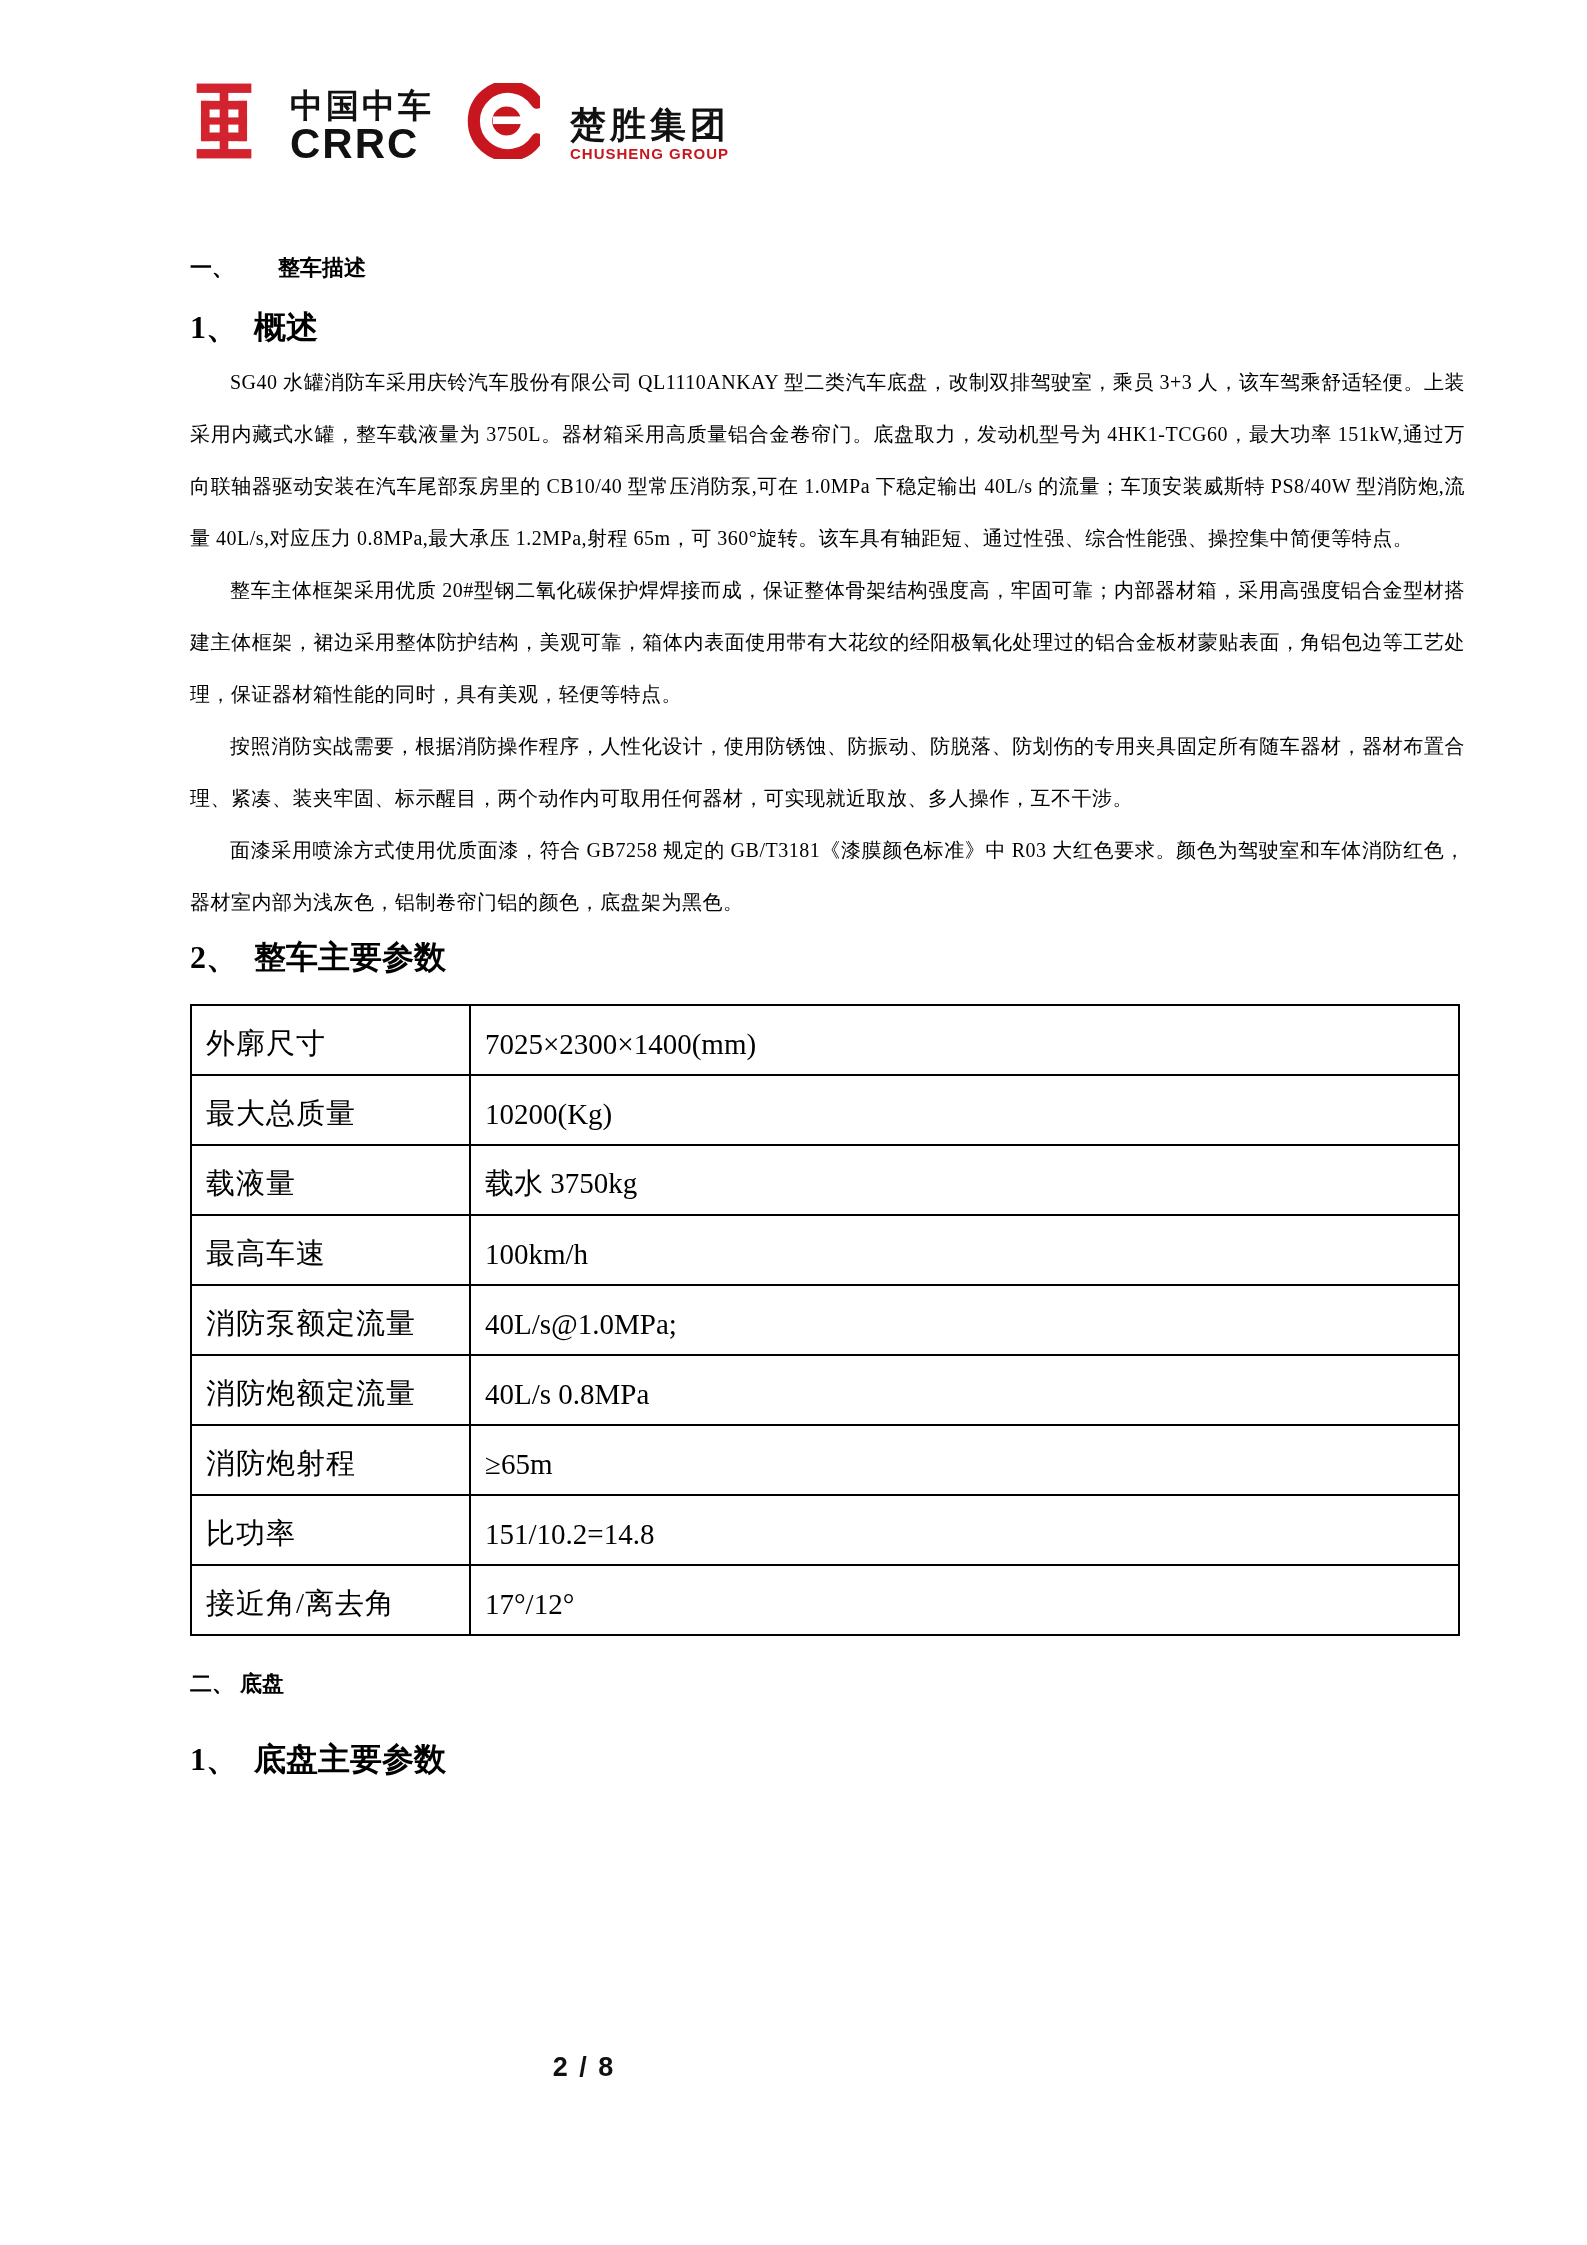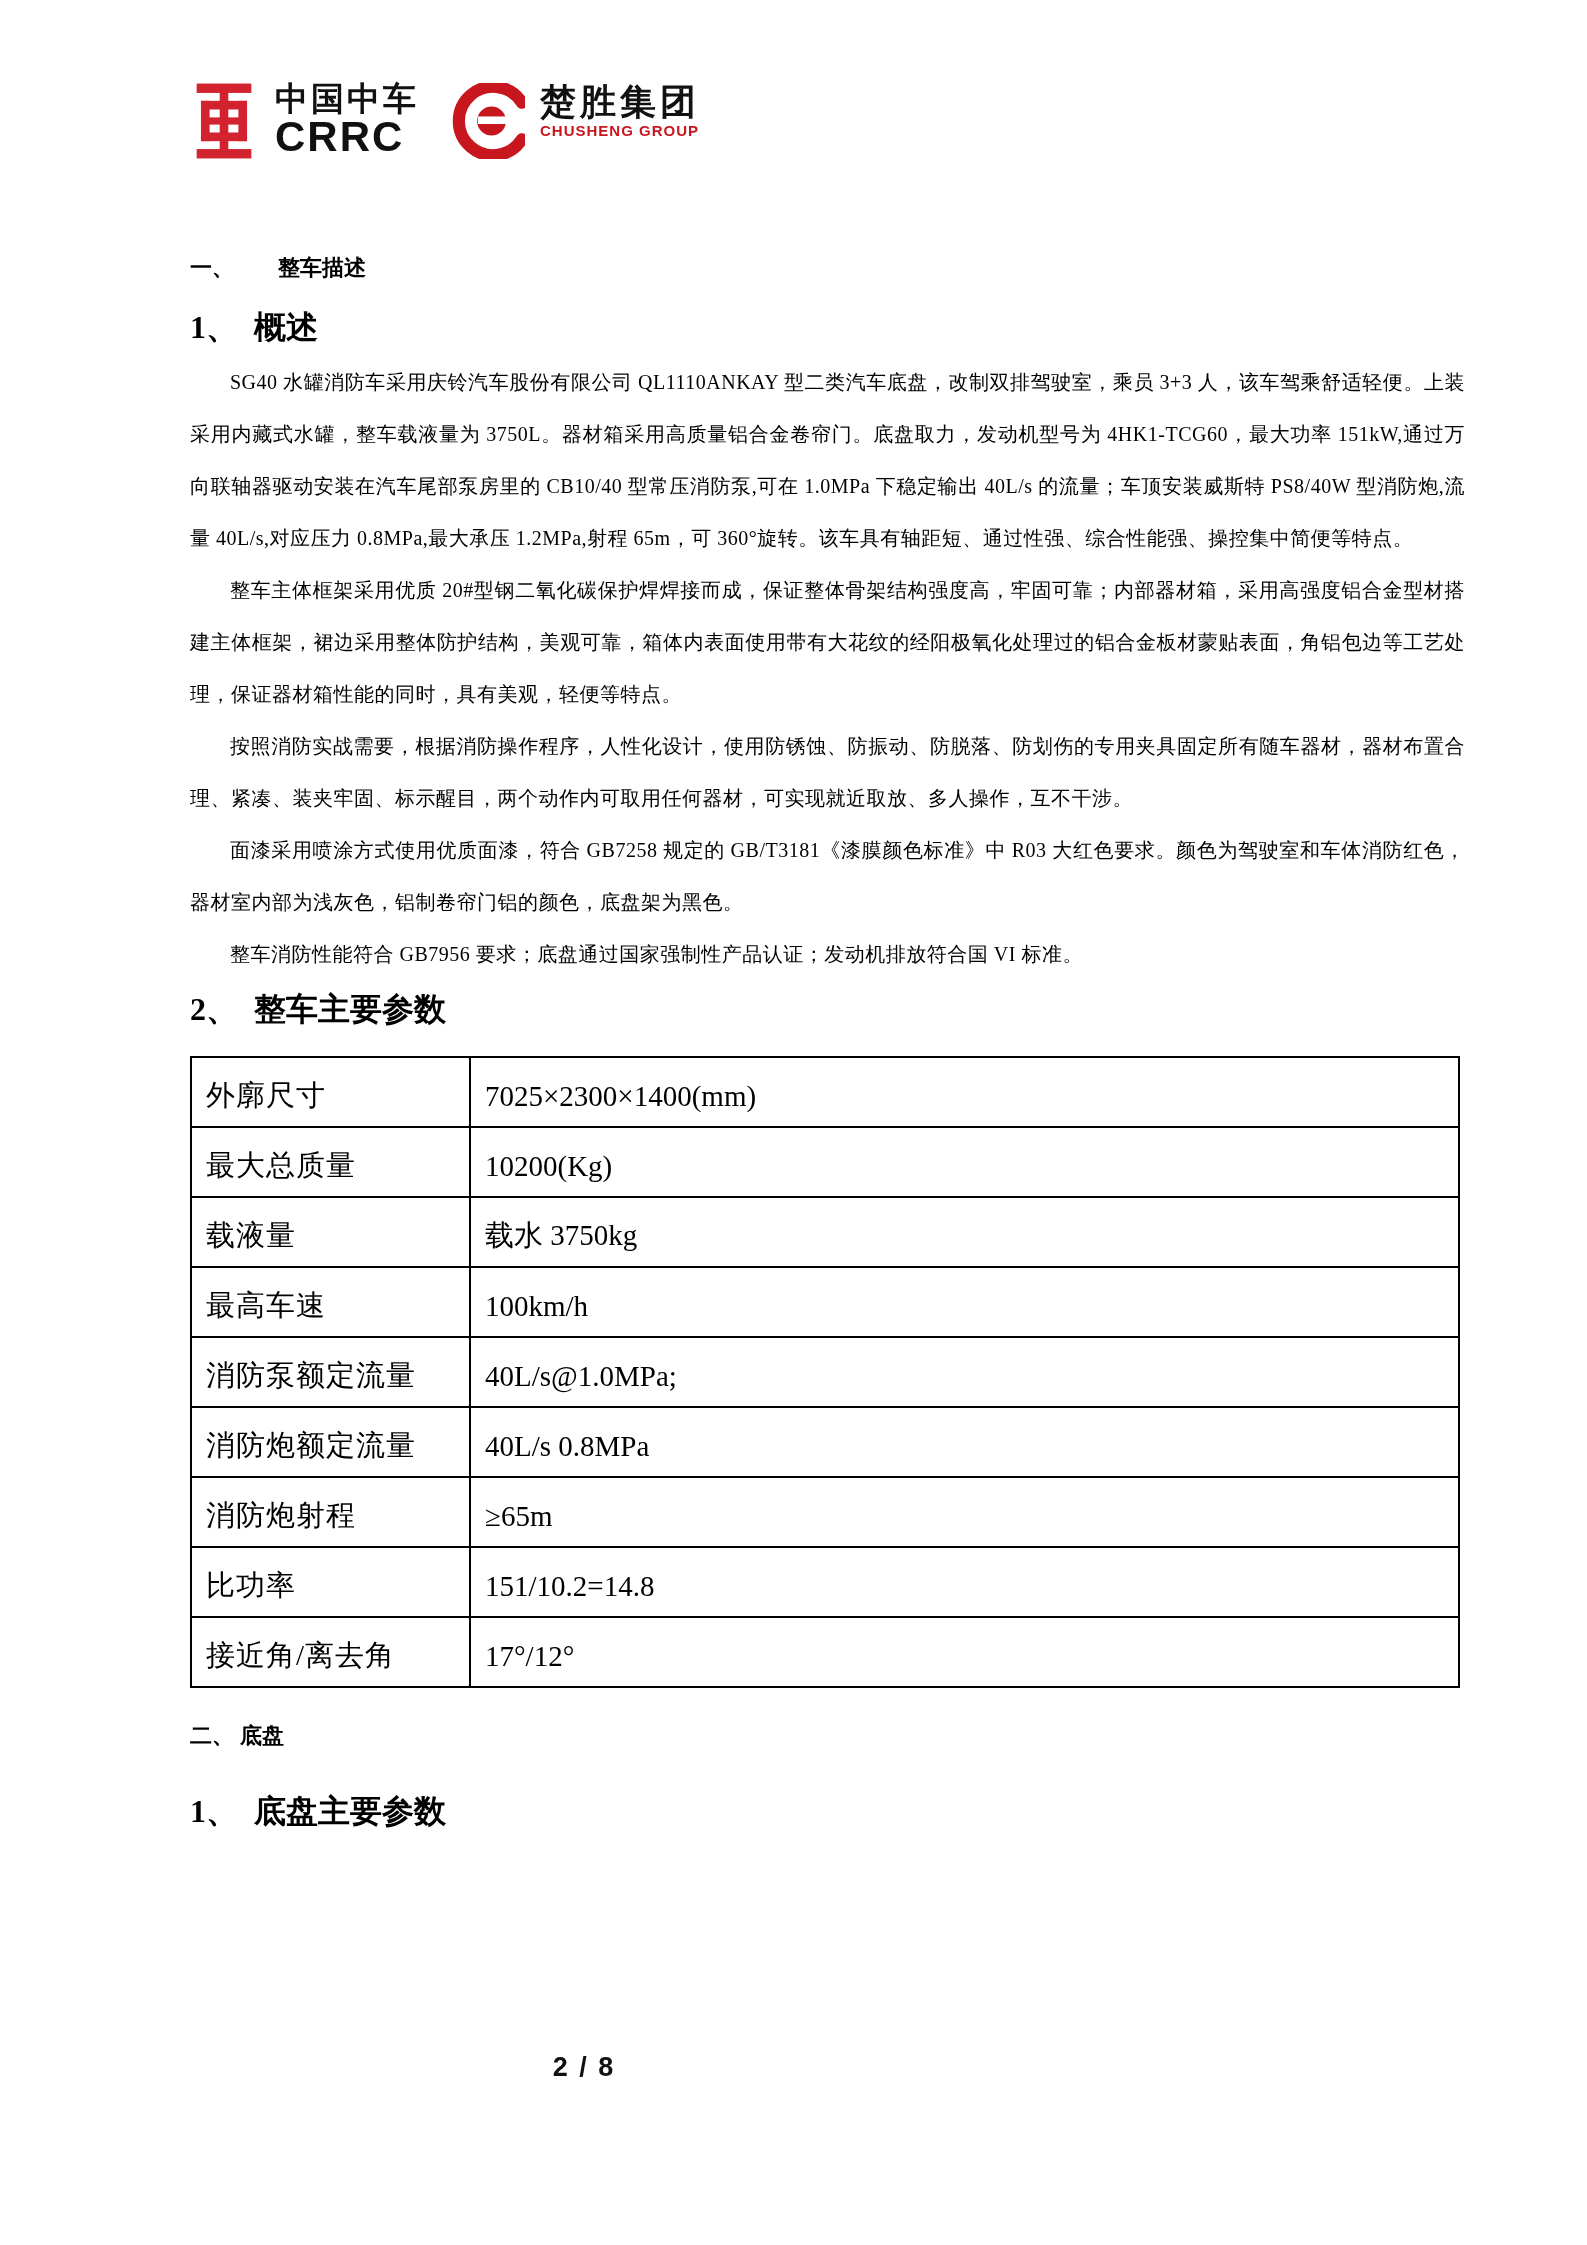--- a/index.html
+++ b/index.html
@@ -14,21 +14,21 @@
     background:#ffffff;
     color:var(--text);
     font-family:"Liberation Serif","DejaVu Serif",serif;
     overflow:hidden;
   }
   
   .logos{
     position:absolute;left:188px;top:82px;
     display:flex;align-items:center;gap:30px;
   }
-  .logo{display:flex;align-items:flex-start;gap:15px;}
+  .logo{display:flex;align-items:flex-end;gap:30px;}
   .logo-text{display:flex;flex-direction:column;justify-content:center;}
   .crrc-cn{
     font-family:"Liberation Sans","DejaVu Sans",sans-serif;
     font-weight:900;font-size:33px;letter-spacing:3px;line-height:1.05;color:#111;
   }
   .crrc-en{
     font-family:"Liberation Sans","DejaVu Sans",sans-serif;
     font-weight:900;font-size:42px;letter-spacing:2px;line-height:0.95;color:#111;
   }
   .chusheng-cn{
@@ -125,21 +125,20 @@
   <div class="content">
 
     <h1 class="h-section"><span class="num">一、</span><span>整车描述</span></h1>
 
     <h2 class="h-sub"><span class="num">1、</span><span>概述</span></h2>
 
     <p class="body">SG40 水罐消防车采用庆铃汽车股份有限公司 QL1110ANKAY 型二类汽车底盘，改制双排驾驶室，乘员 3+3 人，该车驾乘舒适轻便。上装采用内藏式水罐，整车载液量为 3750L。器材箱采用高质量铝合金卷帘门。底盘取力，发动机型号为 4HK1-TCG60，最大功率 151kW,通过万向联轴器驱动安装在汽车尾部泵房里的 CB10/40 型常压消防泵,可在 1.0MPa 下稳定输出 40L/s 的流量；车顶安装威斯特 PS8/40W 型消防炮,流量 40L/s,对应压力 0.8MPa,最大承压 1.2MPa,射程 65m，可 360°旋转。该车具有轴距短、通过性强、综合性能强、操控集中简便等特点。</p>
     <p class="body">整车主体框架采用优质 20#型钢二氧化碳保护焊焊接而成，保证整体骨架结构强度高，牢固可靠；内部器材箱，采用高强度铝合金型材搭建主体框架，裙边采用整体防护结构，美观可靠，箱体内表面使用带有大花纹的经阳极氧化处理过的铝合金板材蒙贴表面，角铝包边等工艺处理，保证器材箱性能的同时，具有美观，轻便等特点。</p>
     <p class="body">按照消防实战需要，根据消防操作程序，人性化设计，使用防锈蚀、防振动、防脱落、防划伤的专用夹具固定所有随车器材，器材布置合理、紧凑、装夹牢固、标示醒目，两个动作内可取用任何器材，可实现就近取放、多人操作，互不干涉。</p>
     <p class="body">面漆采用喷涂方式使用优质面漆，符合 GB7258 规定的 GB/T3181《漆膜颜色标准》中 R03 大红色要求。颜色为驾驶室和车体消防红色，器材室内部为浅灰色，铝制卷帘门铝的颜色，底盘架为黑色。</p>
-    <p class="body">整车消防性能符合 GB7956 要求；底盘通过国家强制性产品认证；发动机排放符合国 VI 标准。</p>
 
     <h2 class="h-sub h-params"><span class="num">2、</span><span>整车主要参数</span></h2>
 
     <table class="params">
       <tbody>
         <tr>
             <td class="c1">外廓尺寸</td>
             <td>7025×2300×1400(mm)</td>
           </tr>
         <tr>

